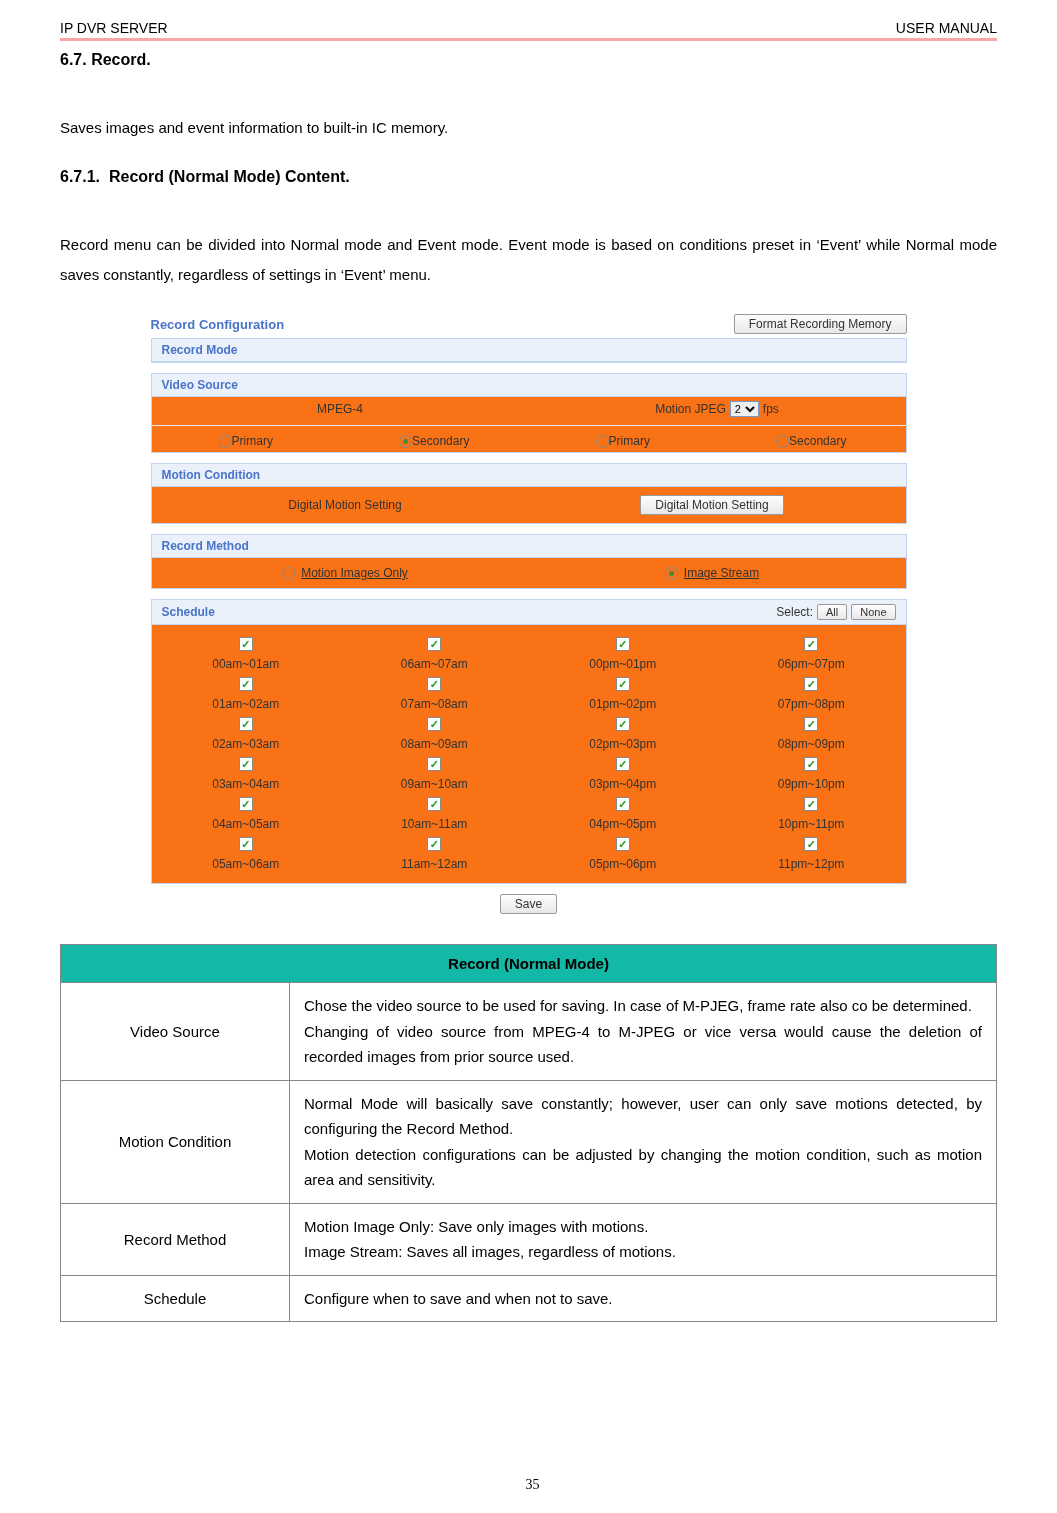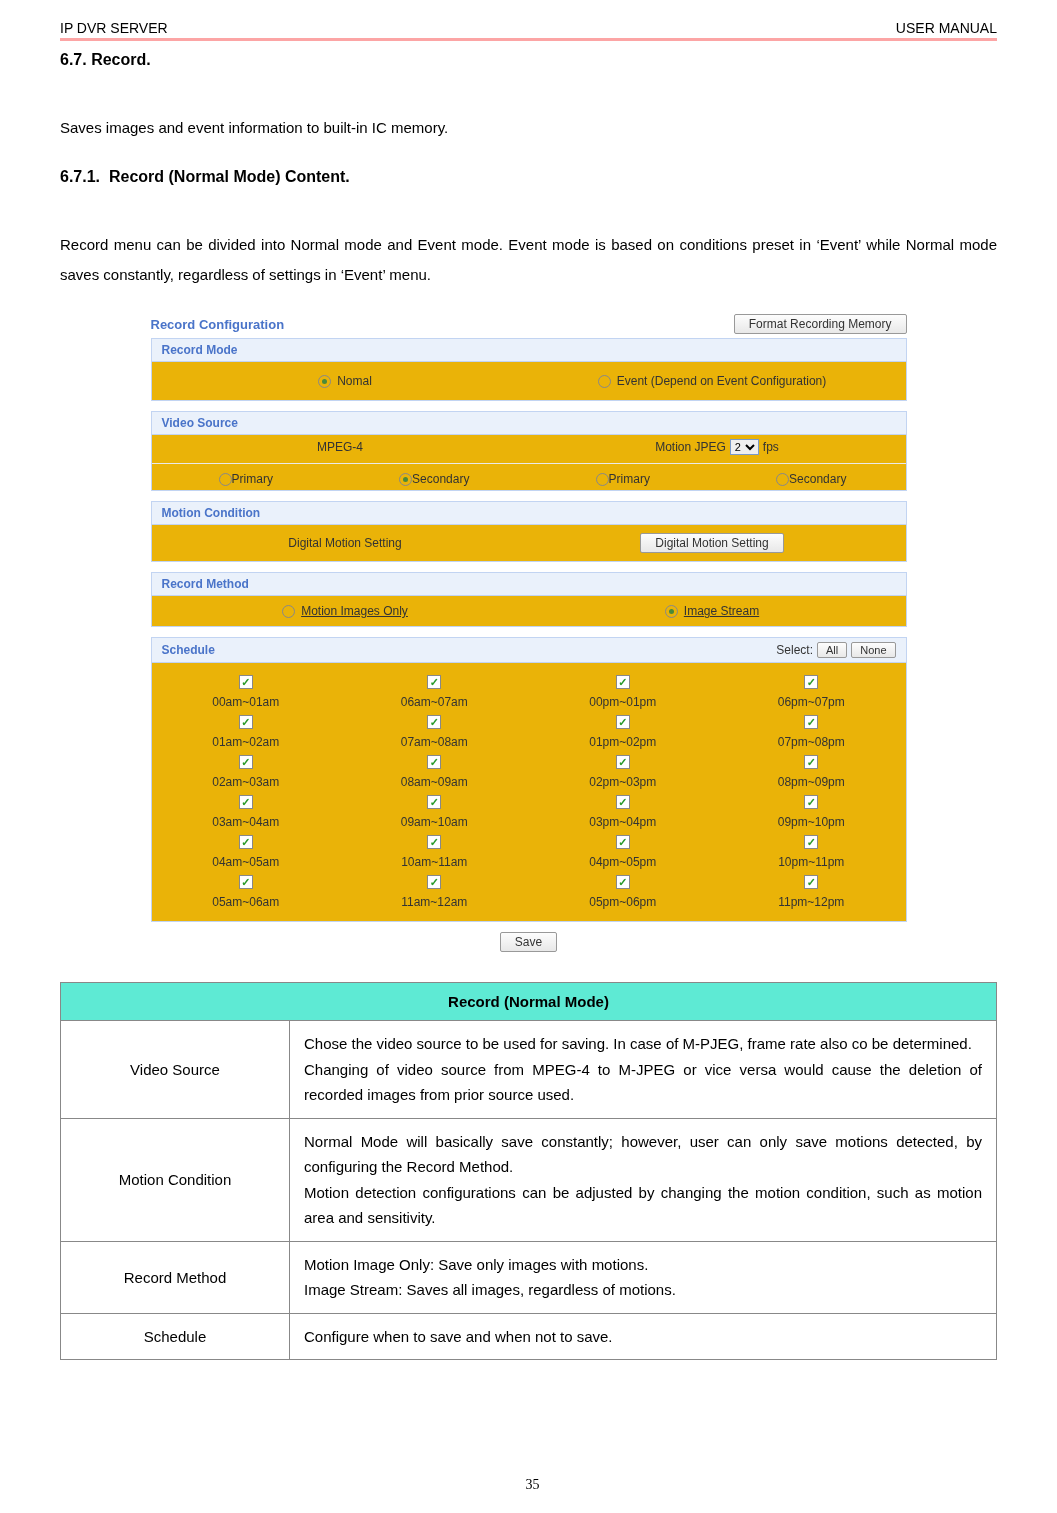--- a/index.html
+++ b/index.html
@@ -71,21 +71,21 @@
     color: #333;
     display: inline-block;
   }
   .btn-sm {
     padding: 1px 8px;
     font-size:11px;
   }
   .section {
     border: 1px solid #c2d4f2;
     margin-bottom: 10px;
-    background: #eab308;
+    background: #f97316;
   }
   .section-head {
     background: #eaf1fb;
     color: #4a74c9;
     font-weight: bold;
     font-size: 12px;
     padding: 4px 10px;
     border-bottom: 1px solid #c2d4f2;
   }
   .section-body {
@@ -138,21 +138,21 @@
     border-collapse: collapse;
     margin-top: 10px;
   }
   .desc-table th, .desc-table td {
     border: 1px solid #888;
     padding: 10px 14px;
     font-size: 15px;
     vertical-align: middle;
   }
   .desc-table th {
-    background: #5eead4;
+    background: #14b8a6;
     text-align: center;
     font-weight: bold;
   }
   .desc-table td.label {
     text-align: center;
     width: 200px;
   }
   .desc-table td.desc {
     text-align: justify;
     line-height: 1.7;
@@ -202,32 +202,20 @@
   <div class="body-text">Record menu can be divided into Normal mode and Event mode. Event mode is based on conditions preset in ‘Event’ while Normal mode saves constantly, regardless of settings in ‘Event’ menu.</div>
 
   <div class="config-panel">
     <div class="panel-header">
       <span class="panel-title">Record Configuration</span>
       <span class="btn">Format Recording Memory</span>
     </div>
 
     <div class="section">
       <div class="section-head">Record Mode</div>
-      <div class="section-body">
-        <div class="rmode-row">
-          <div>
-            <span class="radio checked"></span>
-            <span>Nomal</span>
-          </div>
-          <div>
-            <span class="radio"></span>
-            <span>Event (Depend on Event Configuration)</span>
-          </div>
-        </div>
-      </div>
     </div>
 
     <div class="section">
       <div class="section-head">Video Source</div>
       <div class="section-body" style="padding:0;">
         <div class="vs-row1">
           <div>
               <span>MPEG-4</span>
             </div>
           <div>

